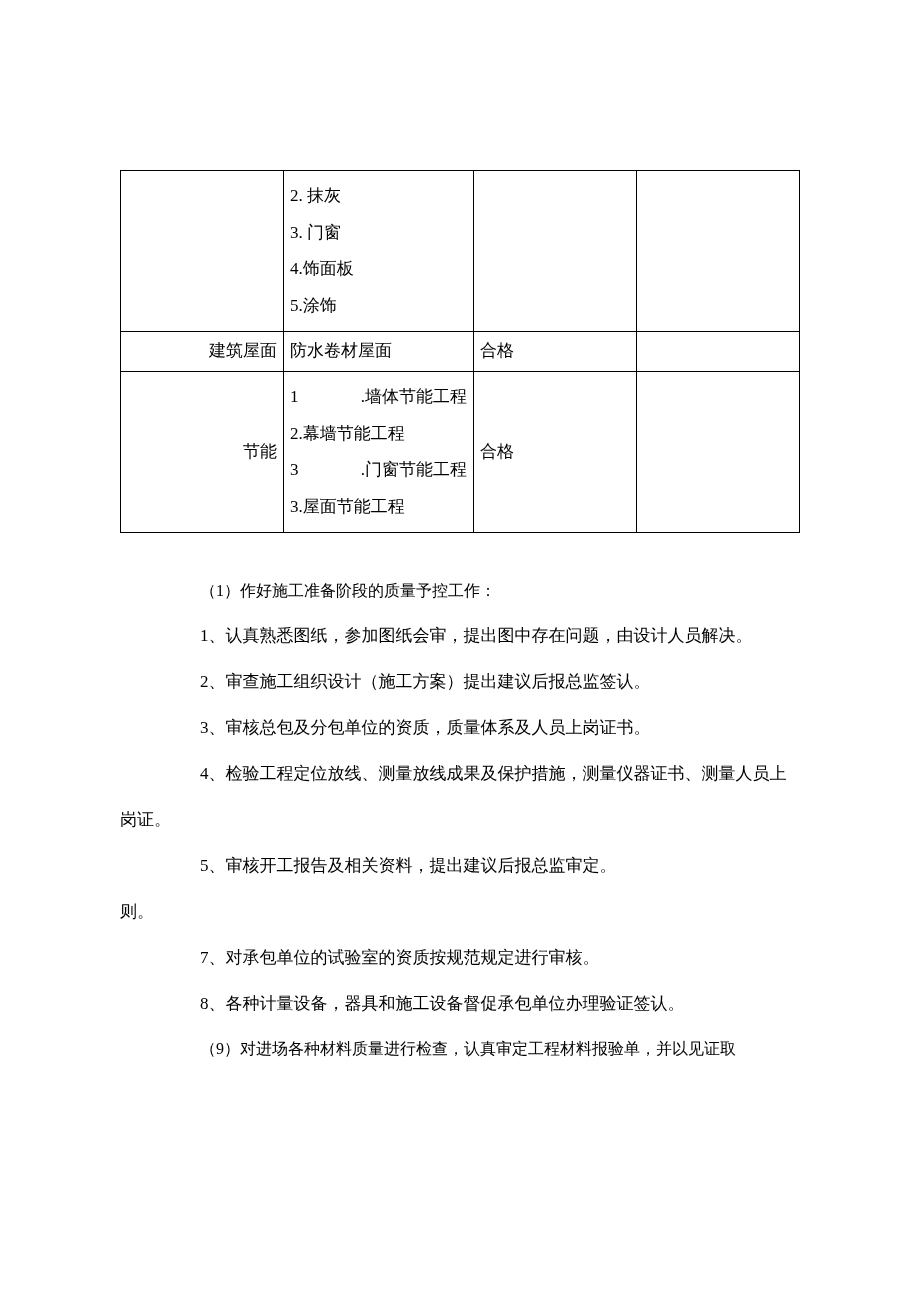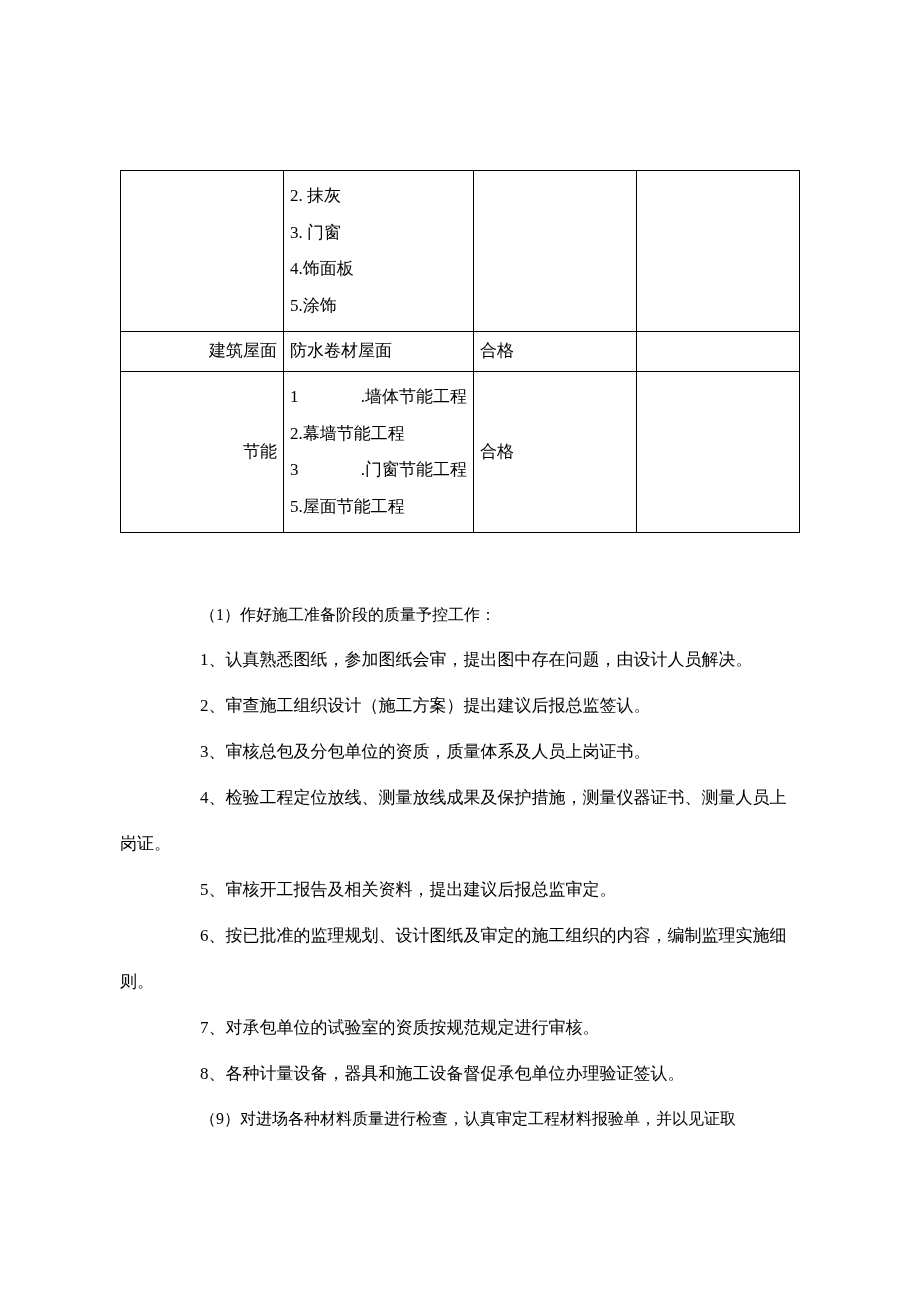--- a/index.html
+++ b/index.html
@@ -11,21 +11,21 @@
     width: 920px;
   }
   .page {
     width: 920px;
     padding: 170px 120px 120px 120px;
     box-sizing: border-box;
   }
   table.main {
     border-collapse: collapse;
     width: 100%;
-    margin-bottom: 66px;
+    margin-bottom: 42px;
   }
   table.main td {
     border: 1px solid #000;
     vertical-align: middle;
     font-size: 17px;
     line-height: 1.8;
     padding: 4px 6px;
   }
   .col1 { width: 24%; text-align: right; }
   .col2 { width: 28%; }
@@ -83,34 +83,33 @@
       <td class="col2 cell-list">
         <div class="item justify-item">
           <span>1</span>
           <span>.墙体节能工程</span>
         </div>
         <div class="item">2.幕墙节能工程</div>
         <div class="item justify-item">
           <span>3</span>
           <span>.门窗节能工程</span>
         </div>
-        <div class="item">5.屋面节能工程</div>
+        <div class="item">3.屋面节能工程</div>
       </td>
       <td class="col3">合格</td>
       <td class="col4"></td>
     </tr>
   </tbody>
     </table>
 
   <p class="sub-title">（1）作好施工准备阶段的质量予控工作：</p>
   <p class="body-para">1、认真熟悉图纸，参加图纸会审，提出图中存在问题，由设计人员解决。</p>
   <p class="body-para">2、审查施工组织设计（施工方案）提出建议后报总监签认。</p>
   <p class="body-para">3、审核总包及分包单位的资质，质量体系及人员上岗证书。</p>
   <p class="body-para">4、检验工程定位放线、测量放线成果及保护措施，测量仪器证书、测量人员上</p>
   <p class="body-para cont">岗证。</p>
   <p class="body-para">5、审核开工报告及相关资料，提出建议后报总监审定。</p>
-  <p class="body-para">6、按已批准的监理规划、设计图纸及审定的施工组织的内容，编制监理实施细</p>
   <p class="body-para cont">则。</p>
   <p class="body-para">7、对承包单位的试验室的资质按规范规定进行审核。</p>
   <p class="body-para">8、各种计量设备，器具和施工设备督促承包单位办理验证签认。</p>
   <p class="sub-title">（9）对进场各种材料质量进行检查，认真审定工程材料报验单，并以见证取</p>
 
 </div>
 
 </body></html>

